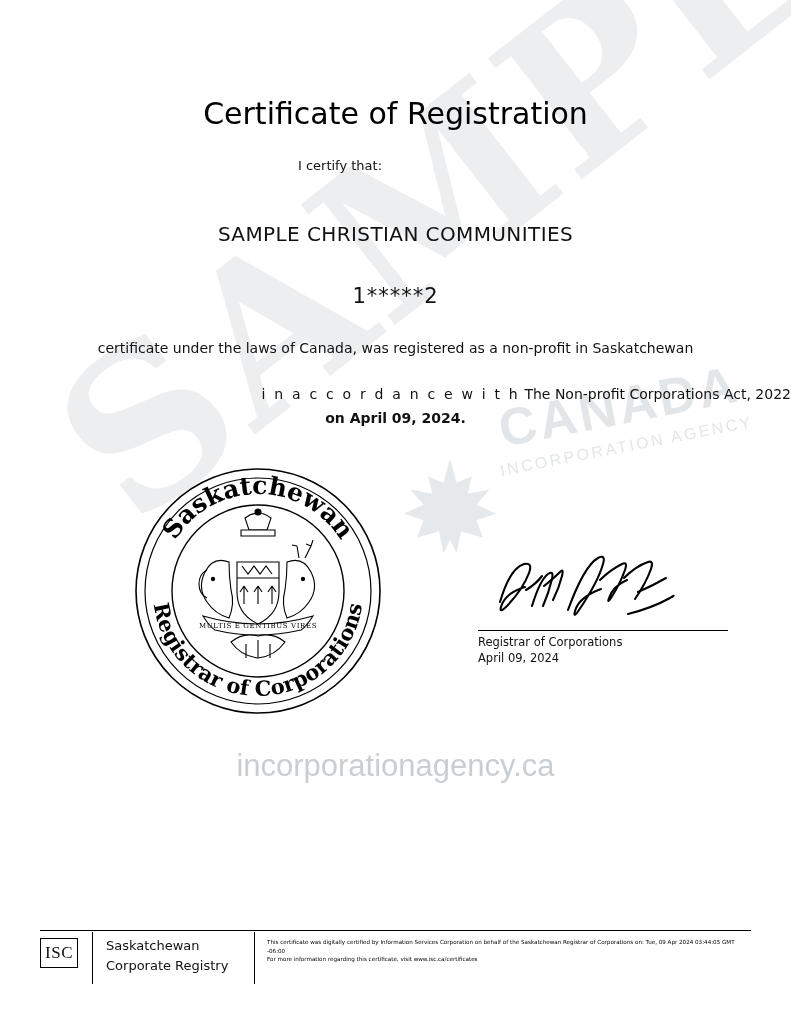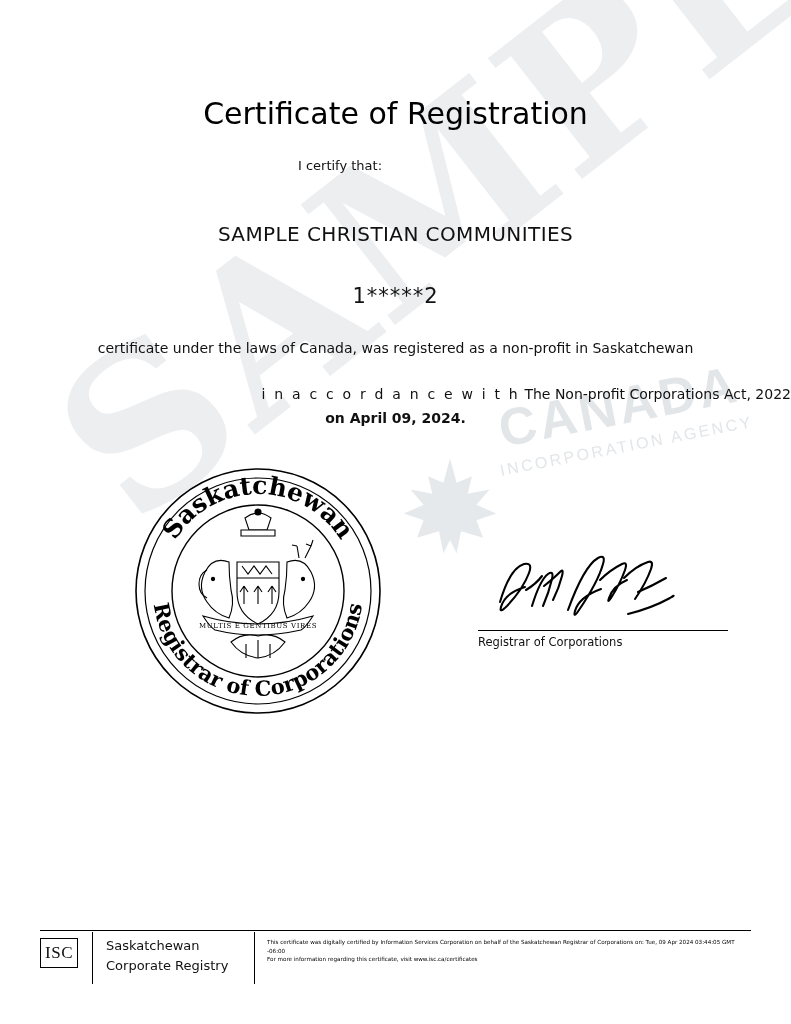--- a/index.html
+++ b/index.html
@@ -346,22 +346,24 @@
           <path d="M90 70 q16 -44 30 -52 q8 -4 5 6 q-5 18 -24 46 q-6 9 -4 1 q4 -14 26 -22"></path>
           <path d="M122 40 q10 -10 22 -16 q6 -3 3 6 q-5 14 -14 28 q-4 6 -2 0 q4 -12 18 -18"></path>
           <path d="M146 38 q12 -12 24 -16 q6 -2 3 7 q-5 14 -16 30"></path>
           <path d="M160 52 q14 -6 28 -14"></path>
           <path d="M150 74 q24 -6 42 -16 q6 -4 2 -1"></path>
         </g>
       </svg>
     </div>
     <div class="sig-line"></div>
     <div class="sig-label">Registrar of Corporations</div>
+    <div class="sig-date">April 09, 2024</div>
   </div>
 
+  <div class="site-url">incorporationagency.ca</div>
 
   <div class="footer-rule"></div>
   <div class="footer">
     <div class="isc-logo">ISC</div>
     <div class="isc-div"></div>
     <div class="isc-text">
       <div>Saskatchewan</div>
       <div>Corporate Registry</div>
     </div>
     <div class="footer-div2"></div>

